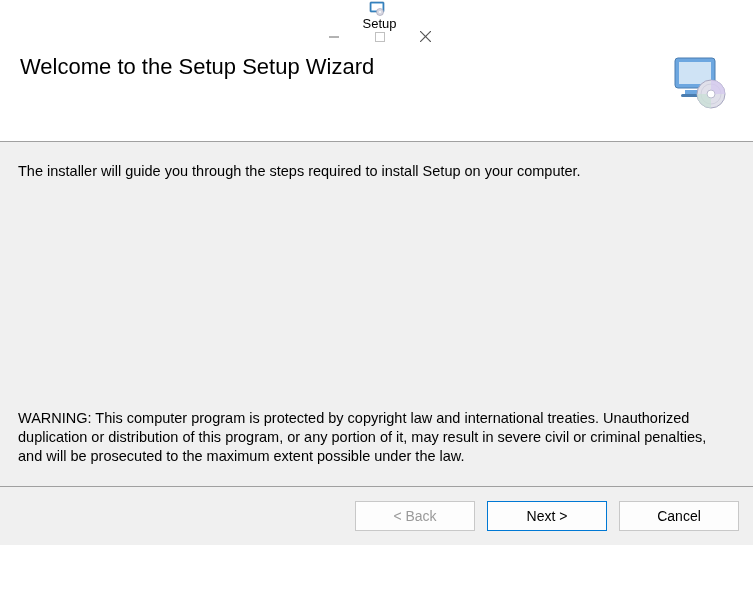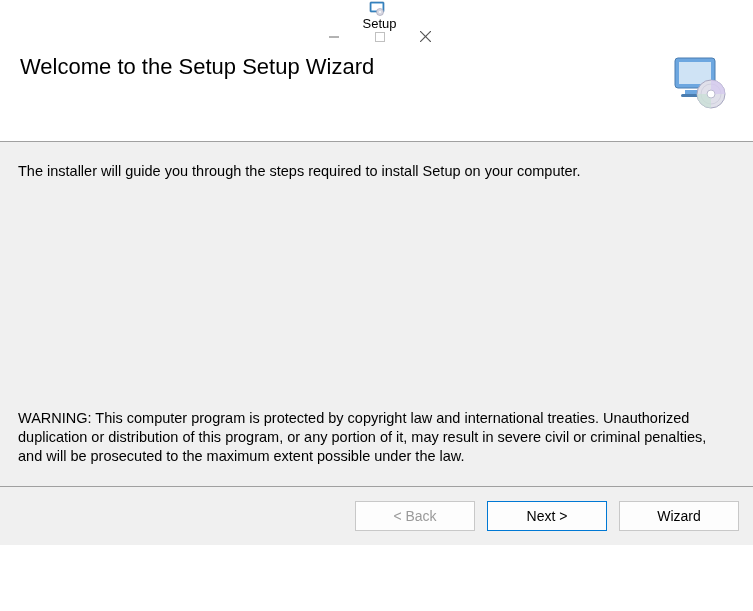--- a/index.html
+++ b/index.html
@@ -179,14 +179,14 @@
 </div>
 
 <div class="content">
   <div class="intro-text">The installer will guide you through the steps required to install Setup on your computer.</div>
   <div class="warning-text">WARNING: This computer program is protected by copyright law and international treaties. Unauthorized duplication or distribution of this program, or any portion of it, may result in severe civil or criminal penalties, and will be prosecuted to the maximum extent possible under the law.</div>
 </div>
 
 <div class="footer">
   <div class="btn disabled">&lt; Back</div>
   <div class="btn primary">Next &gt;</div>
-  <div class="btn">Wizard</div>
+  <div class="btn">Cancel</div>
 </div>
 
 </body></html>

